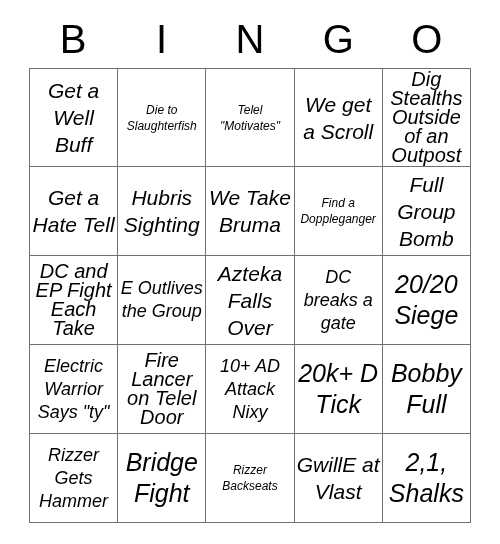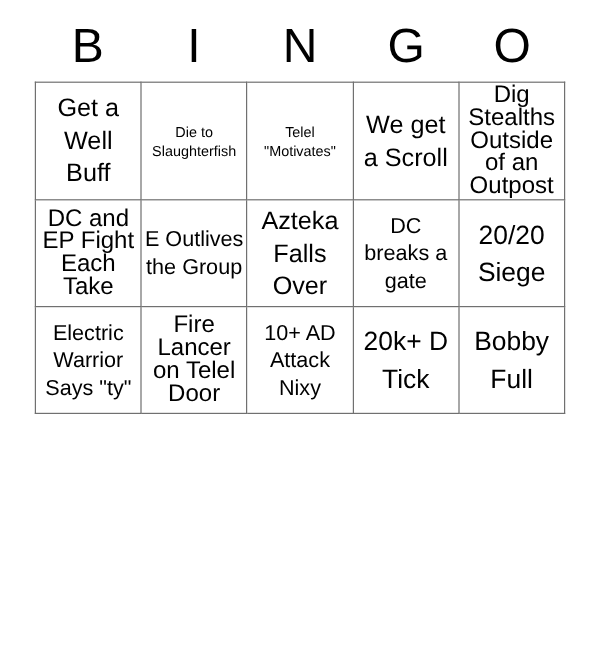--- a/index.html
+++ b/index.html
@@ -44,20 +44,21 @@
   }
 
   
   #bingo-grid {
     width: 442px;
     margin: 6px auto 0 auto;
     border-collapse: collapse;
     table-layout: fixed;
     border: 1px solid #707070;
     box-sizing: border-box;
+    font-style: italic;
   }
   #bingo-grid tr {
     height: 89px;
   }
   .bingo-cell {
     width: 88px;
     height: 89px;
     border: 1px solid #707070;
     text-align: center;
     vertical-align: middle;
@@ -72,21 +73,21 @@
     display: block;
     width: 100%;
     font-family: "Liberation Sans", sans-serif;
     font-weight: 400;
     color: #000000;
   }
   .fs-s   { font-size: 12px; line-height: 16px; }
   .fs-m   { font-size: 20px; line-height: 19px; }
   .fs-l   { font-size: 18px; line-height: 23px; }
   .fs-xl  { font-size: 21px; line-height: 27px; }
-  .fs-xxl { font-size: 22px; line-height: 31px; }
+  .fs-xxl { font-size: 25px; line-height: 31px; }
 </style>
 </head>
 <body>
 
 <div id="bingo-card">
 
   <div id="bingo-header">
     <div class="header-letter">B</div>
     <div class="header-letter">I</div>
     <div class="header-letter">N</div>
@@ -104,20 +105,37 @@
             <span class="cell-text fs-s">Die to Slaughterfish</span>
           </td>
         <td class="bingo-cell">
             <span class="cell-text fs-s">Telel "Motivates"</span>
           </td>
         <td class="bingo-cell">
             <span class="cell-text fs-xl">We get a Scroll</span>
           </td>
         <td class="bingo-cell">
             <span class="cell-text fs-m">Dig Stealths Outside of an Outpost</span>
+          </td>
+      </tr>
+      <tr>
+        <td class="bingo-cell">
+            <span class="cell-text fs-xl">Get a Hate Tell</span>
+          </td>
+        <td class="bingo-cell">
+            <span class="cell-text fs-xl">Hubris Sighting</span>
+          </td>
+        <td class="bingo-cell">
+            <span class="cell-text fs-xl">We Take Bruma</span>
+          </td>
+        <td class="bingo-cell">
+            <span class="cell-text fs-s">Find a Doppleganger</span>
+          </td>
+        <td class="bingo-cell">
+            <span class="cell-text fs-xl">Full Group Bomb</span>
           </td>
       </tr>
       <tr>
         <td class="bingo-cell">
             <span class="cell-text fs-m">DC and EP Fight Each Take</span>
           </td>
         <td class="bingo-cell">
             <span class="cell-text fs-l">E Outlives the Group</span>
           </td>
         <td class="bingo-cell">
@@ -140,16 +158,33 @@
         <td class="bingo-cell">
             <span class="cell-text fs-l">10+ AD Attack Nixy</span>
           </td>
         <td class="bingo-cell">
             <span class="cell-text fs-xxl">20k+ D Tick</span>
           </td>
         <td class="bingo-cell">
             <span class="cell-text fs-xxl">Bobby Full</span>
           </td>
       </tr>
+      <tr>
+        <td class="bingo-cell">
+            <span class="cell-text fs-l">Rizzer Gets Hammer</span>
+          </td>
+        <td class="bingo-cell">
+            <span class="cell-text fs-xxl">Bridge Fight</span>
+          </td>
+        <td class="bingo-cell">
+            <span class="cell-text fs-s">Rizzer Backseats</span>
+          </td>
+        <td class="bingo-cell">
+            <span class="cell-text fs-xl">GwillE at Vlast</span>
+          </td>
+        <td class="bingo-cell">
+            <span class="cell-text fs-xxl">2,1, Shalks</span>
+          </td>
+      </tr>
     </tbody>
   </table>
 
 </div>
 
 </body></html>

